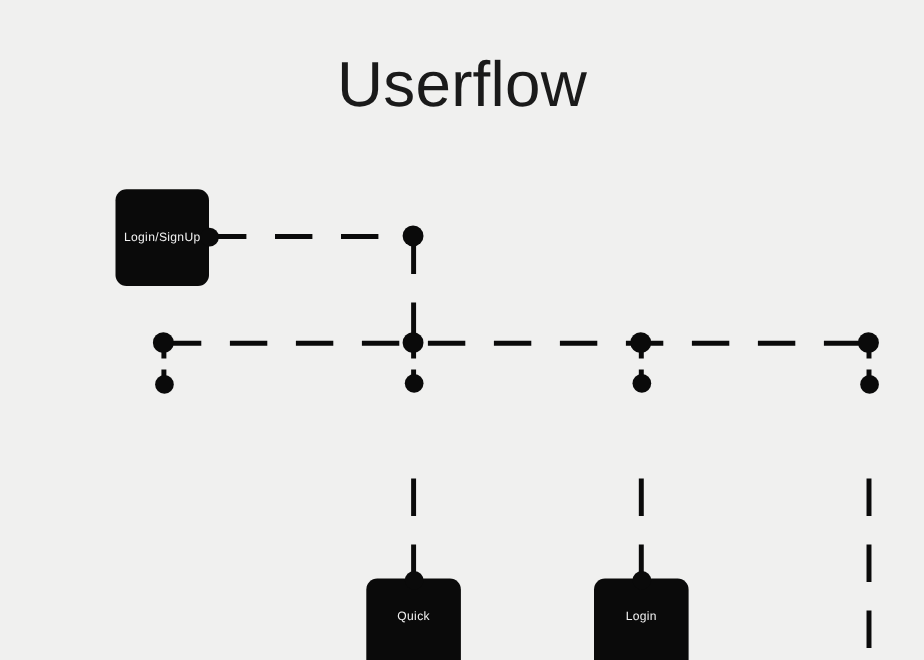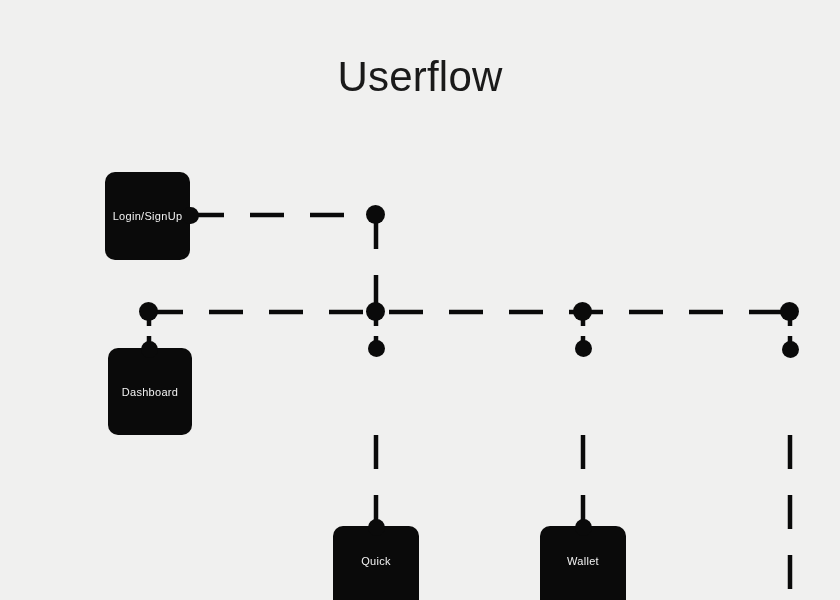--- a/index.html
+++ b/index.html
@@ -19,21 +19,21 @@
     height: 600px;
     background: #F0F0EF;
     overflow: hidden;
   }
   #title {
     position: absolute;
     left: 0;
     top: 52px;
     width: 840px;
     text-align: center;
-    font-size: 42px;
+    font-size: 58px;
     font-weight: 300;
     letter-spacing: 0.2px;
     color: #1A1A1A;
     font-family: "Liberation Sans", sans-serif;
     line-height: 50px;
   }
   #edges {
     position: absolute;
     left: 0;
     top: 0;
@@ -98,38 +98,35 @@
     <line x1="583" y1="435" x2="583" y2="530" stroke="#0A0A0A" stroke-width="4.5" stroke-dasharray="34 26" stroke-linecap="butt"></line>
 
     <line x1="790" y1="435" x2="790" y2="600" stroke="#0A0A0A" stroke-width="4.5" stroke-dasharray="34 26" stroke-linecap="butt"></line>
   </svg>
 
   <div class="node" style="left:105px; top:172px; width:85px; height:88px;">
     <span class="node-label">Login/SignUp</span>
   </div>
   <div class="port" style="left:182px; top:207px;"></div>
 
-  <div class="node" style="left:108px; top:348px; width:84px; height:87px;">
-    <span class="node-label">Dashboard</span>
-  </div>
   <div class="port" style="left:141px; top:341px;"></div>
 
   <div class="port" style="left:368px; top:340px;"></div>
 
   <div class="port" style="left:575px; top:340px;"></div>
 
   <div class="port" style="left:782px; top:341px;"></div>
 
   <div class="node" style="left:333px; top:526px; width:86px; height:88px;">
     <span class="node-label" style="margin-top:-18px;">Quick</span>
   </div>
   <div class="port" style="left:368px; top:519px;"></div>
 
   <div class="node" style="left:540px; top:526px; width:86px; height:88px;">
-    <span class="node-label" style="margin-top:-18px;">Wallet</span>
+    <span class="node-label" style="margin-top:-18px;">Login</span>
   </div>
   <div class="port" style="left:575px; top:519px;"></div>
 
   <div class="junction" style="left:366px; top:205px;"></div>
   <div class="junction" style="left:139px; top:302px;"></div>
   <div class="junction" style="left:366px; top:302px;"></div>
   <div class="junction" style="left:573px; top:302px;"></div>
   <div class="junction" style="left:780px; top:302px;"></div>
 
 </div>

